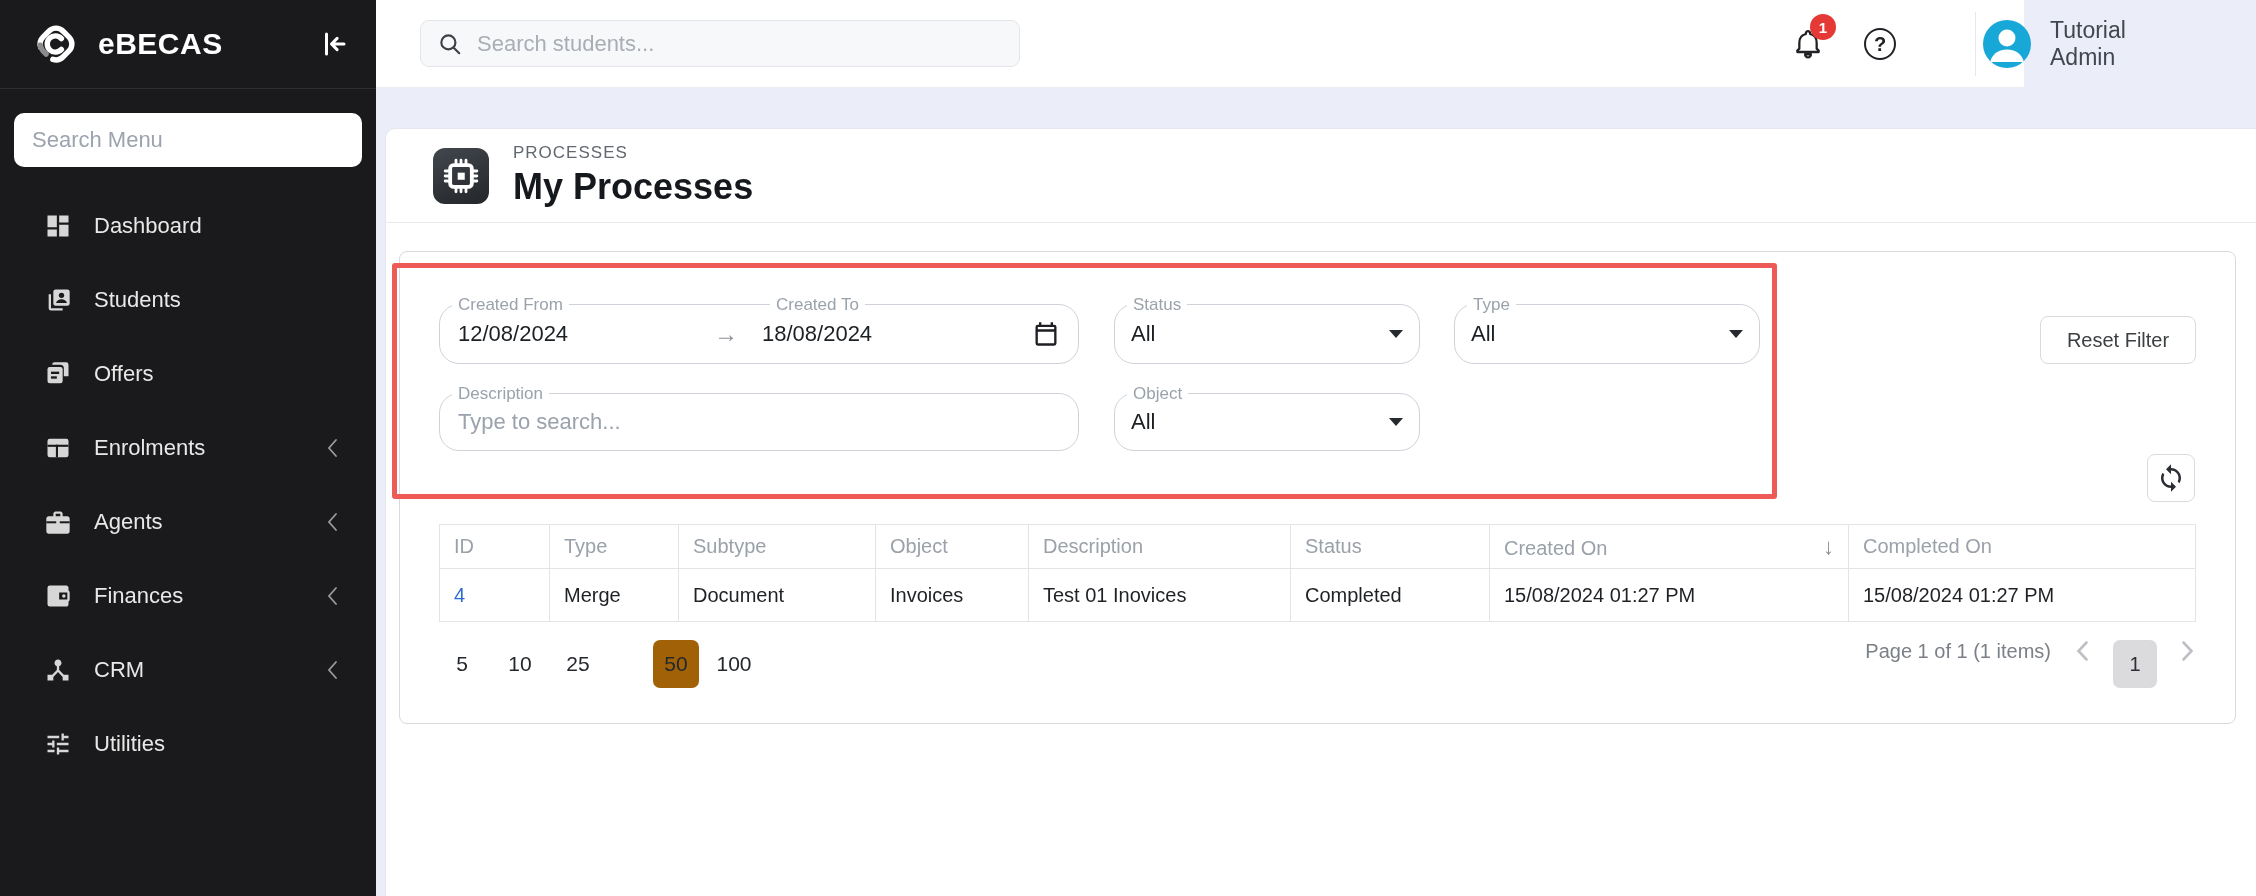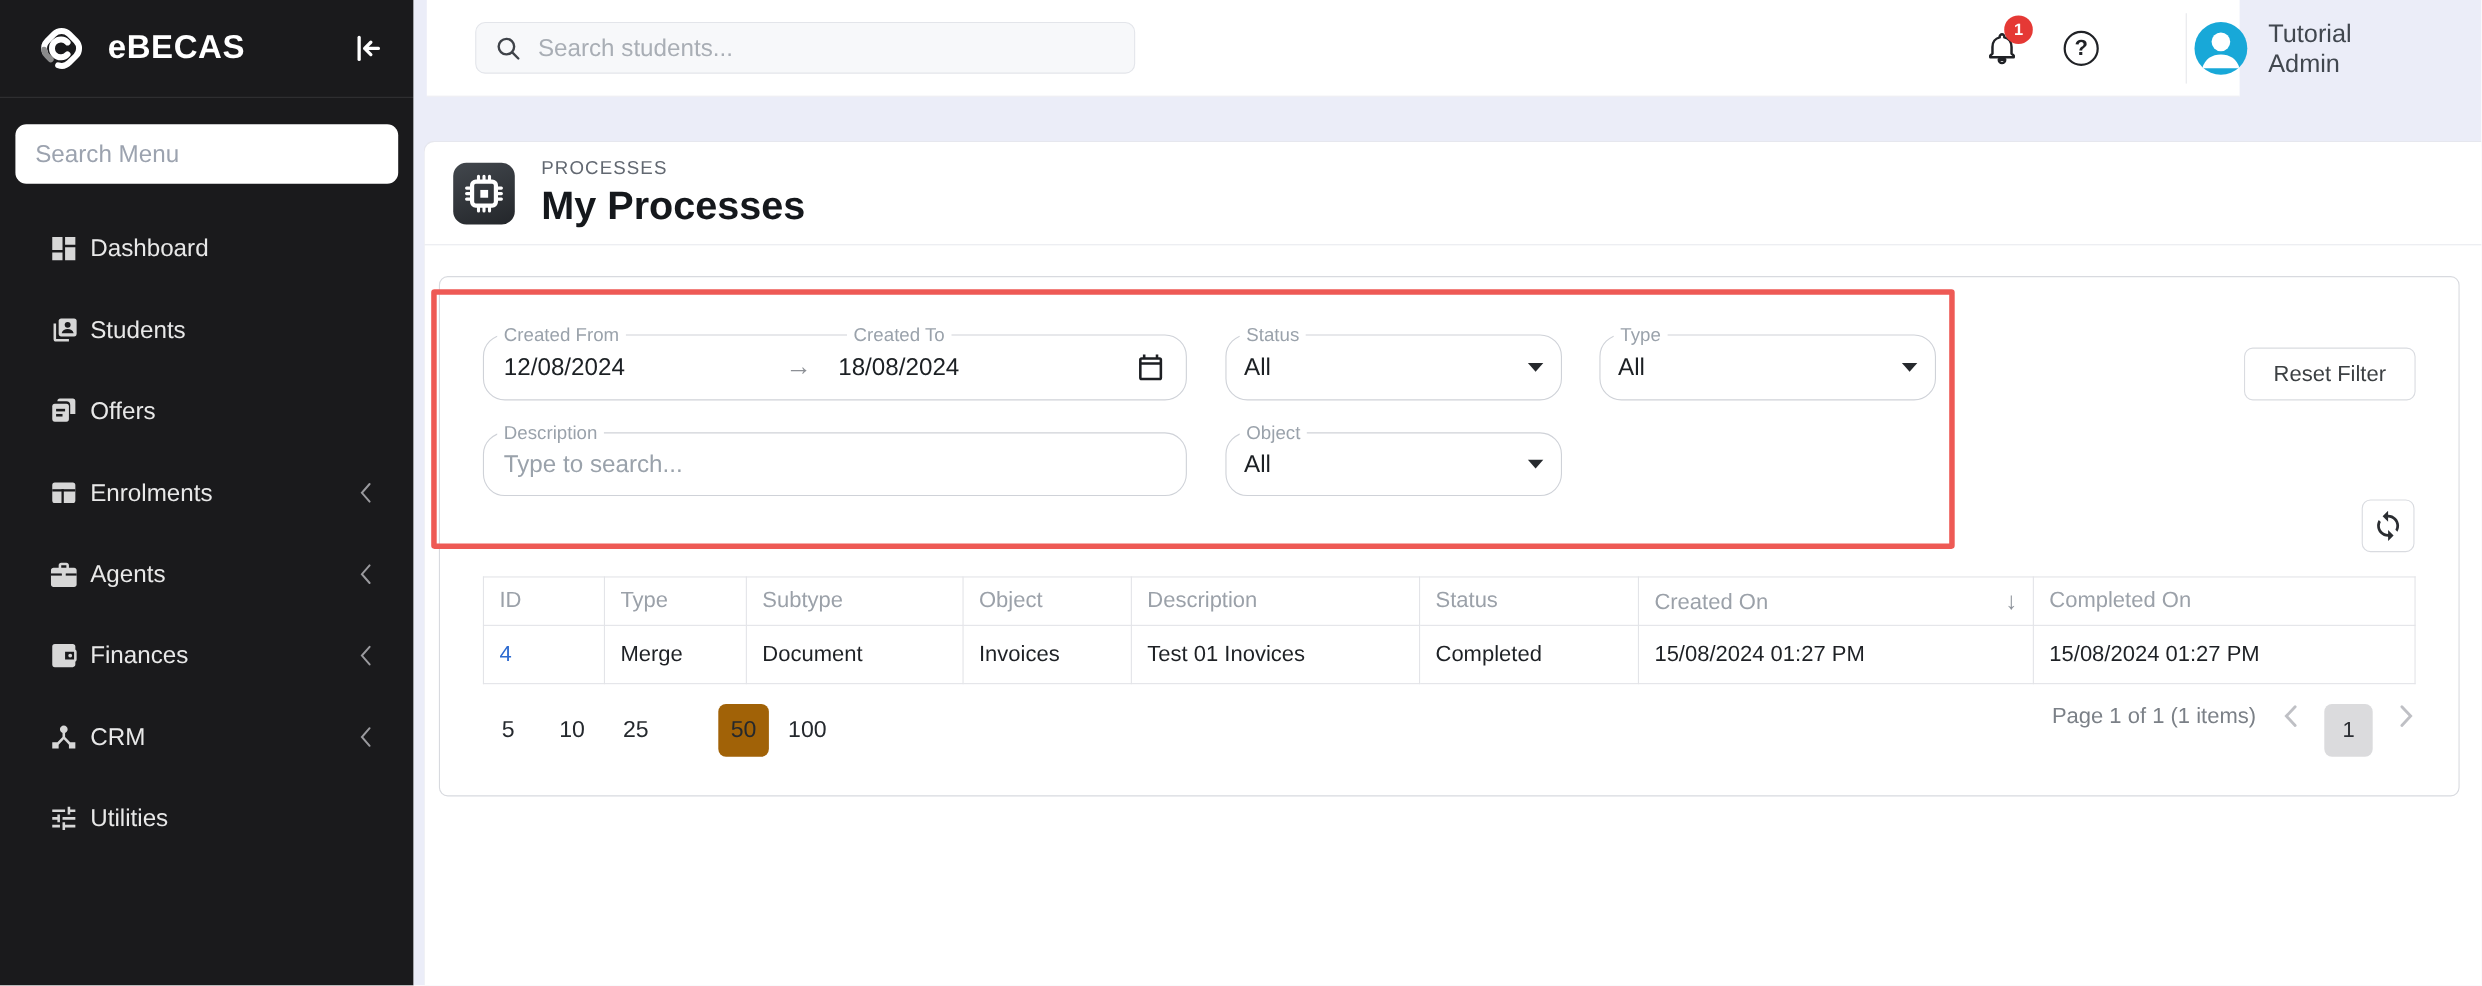--- a/index.html
+++ b/index.html
@@ -18,44 +18,44 @@
   .brand-logo{width:52px;height:52px;flex:0 0 auto;}
   .brand-name{font-size:30px;font-weight:700;color:#fff;margin-left:16px;letter-spacing:.5px;flex:1;}
   .collapse-btn{width:40px;height:40px;display:flex;align-items:center;justify-content:center;cursor:pointer;}
   .side-search{margin:24px 14px 0 14px;}
   .side-search input{width:348px;height:54px;border:none;border-radius:10px;background:#fff;padding:0 18px;font-size:22px;font-family:"Liberation Sans",sans-serif;color:#333;outline:none;}
   .side-search input::placeholder{color:#9ca3af;}
   .nav{margin-top:22px;}
   .s-item{height:74px;display:flex;align-items:center;padding:0 36px 0 44px;cursor:pointer;}
   .s-icon{width:28px;height:28px;flex:0 0 auto;display:flex;align-items:center;justify-content:center;color:#d7d7d7;}
   .s-icon svg{width:28px;height:28px;fill:#d7d7d7;}
-  .s-label{margin-left:10px;font-size:22px;color:#e8e8e8;flex:1;}
+  .s-label{margin-left:22px;font-size:22px;color:#e8e8e8;flex:1;}
   .s-chev{width:14px;height:22px;color:#8f8f92;display:flex;align-items:center;}
 
   
   .main{position:absolute;left:376px;top:0;width:1880px;height:896px;background:#ebedf8;}
 
   
-  .topbar{position:absolute;left:12px;top:0;width:1648px;height:88px;background:#fff;border-bottom:1px solid #ececf2;}
+  .topbar{position:absolute;left:0;top:0;width:1648px;height:88px;background:#fff;border-bottom:1px solid #ececf2;}
   .top-search{position:absolute;left:44px;top:20px;width:600px;height:47px;background:#f7f8fa;border:1px solid #e3e5ea;border-radius:9px;display:flex;align-items:center;padding:0 16px;}
   .top-search svg{width:26px;height:26px;flex:0 0 auto;}
   .top-search input{border:none;background:transparent;outline:none;margin-left:14px;font-size:22px;font-family:"Liberation Sans",sans-serif;color:#333;width:100%;}
   .top-search input::placeholder{color:#a9aeb5;}
   .icon-btn{position:absolute;top:20px;width:48px;height:48px;display:flex;align-items:center;justify-content:center;cursor:pointer;}
   .bell-wrap{left:1408px;}
   .badge{position:absolute;left:26px;top:-6px;min-width:26px;height:26px;border-radius:13px;background:var(--badge-bg);color:#fff;font-size:15px;font-weight:700;display:flex;align-items:center;justify-content:center;padding:0 6px;}
   .help-wrap{left:1480px;}
   .help-circle{width:32px;height:32px;border:2.5px solid #202226;border-radius:50%;display:flex;align-items:center;justify-content:center;font-size:20px;font-weight:700;color:#202226;}
   .top-divider{position:absolute;left:1599px;top:12px;width:1px;height:64px;background:#e7e8ec;}
   .avatar{position:absolute;left:1607px;top:20px;width:48px;height:48px;border-radius:50%;background:var(--avatar-bg);overflow:hidden;cursor:pointer;}
   .user-name{position:absolute;left:1674px;top:0;height:88px;display:flex;align-items:center;font-size:23px;color:#41474f;font-weight:500;cursor:pointer;}
 
   
   .page{position:absolute;left:9px;top:128px;width:1871px;height:768px;background:#fff;border-top-left-radius:10px;border-top:1px solid #e6e7ee;border-left:1px solid #e6e7ee;}
-  .page-header{height:94px;border-bottom:1px solid #e9eaef;display:flex;align-items:center;padding-left:26px;}
+  .page-header{height:94px;border-bottom:1px solid #e9eaef;display:flex;align-items:center;padding-left:47px;}
   .ph-icon{width:56px;height:56px;border-radius:12px;background:linear-gradient(160deg,#42474d,#23262a);display:flex;align-items:center;justify-content:center;}
   .ph-text{margin-left:24px;}
   .ph-kicker{font-size:17px;color:#626871;letter-spacing:1px;}
   .ph-title{font-size:36px;font-weight:700;color:#15181c;margin-top:3px;}
 
   
   .card{position:absolute;left:13px;top:122px;width:1837px;height:473px;background:#fff;border:1px solid #d8dadf;border-radius:8px;}
 
   
   .red-box{position:absolute;left:6px;top:134px;width:1385px;height:236px;border:5px solid var(--highlight-red);border-radius:3px;pointer-events:none;z-index:5;}

